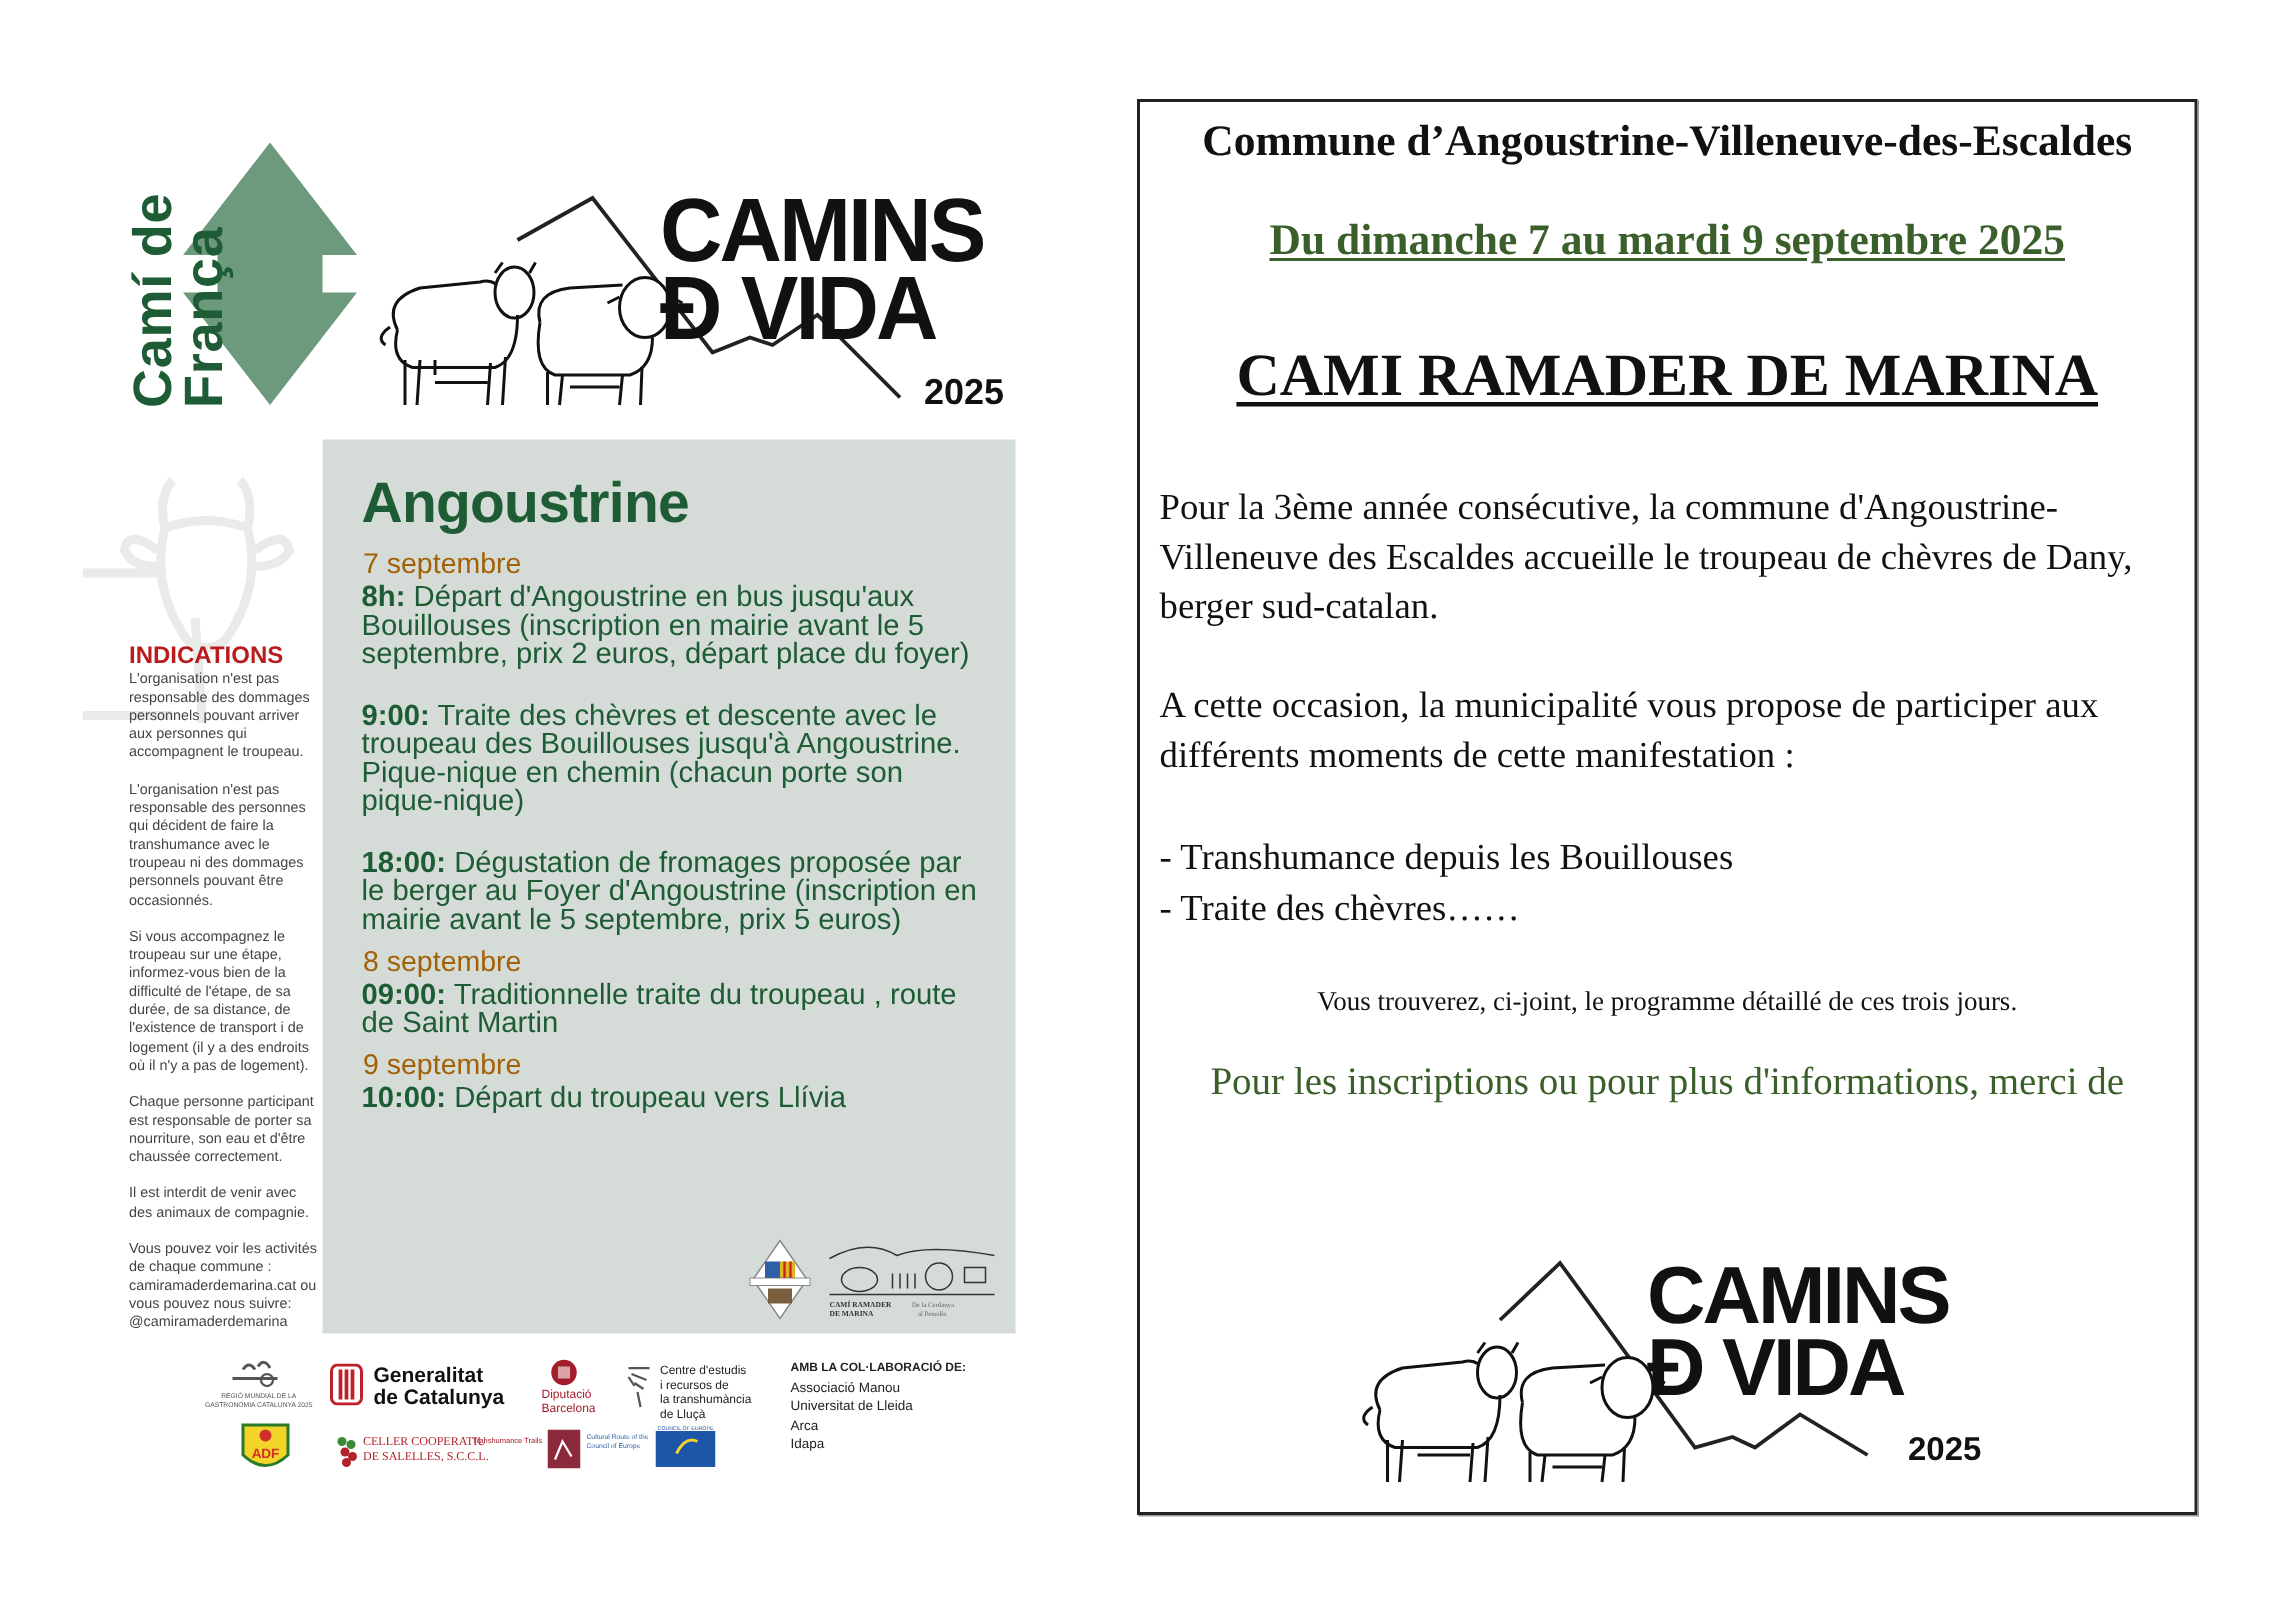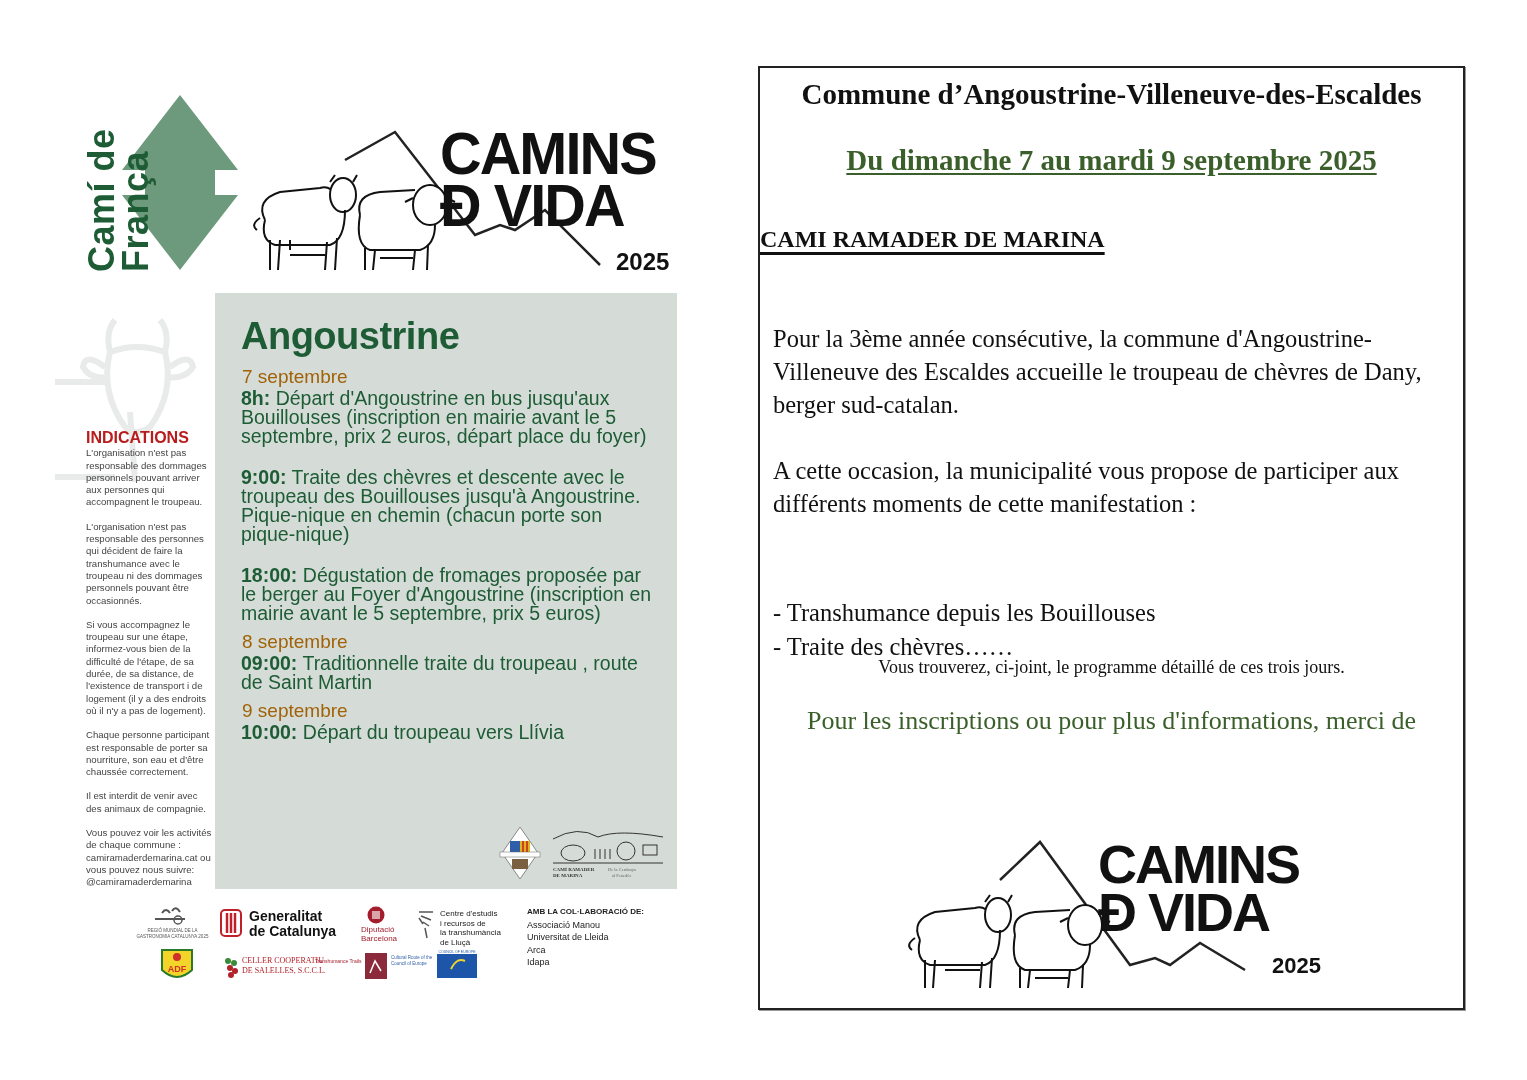--- a/index.html
+++ b/index.html
@@ -38,24 +38,24 @@
   .centre-text { position:absolute; left:305px; top:6px; font-size:8px; color:#222; line-height:9.5px; }
   .amb { position:absolute; left:392px; top:2px; font-size:9px; color:#222; line-height:12.5px; }
   .amb b { font-size:8px; }
   .celler-text { position:absolute; left:107px; top:53px; font-size:8px; color:#b2222a; line-height:10px; font-family:"Liberation Serif", serif; }
   .trans-text { position:absolute; left:180px; top:55px; font-size:5px; color:#a31d2c; }
 
   
   #notice-box { position:absolute; left:758px; top:66px; width:707px; height:944px; border:2px solid #222; box-sizing:border-box; box-shadow:1px 1px 0 #999; font-family:"Liberation Serif", serif; color:#111; }
   .commune { position:absolute; left:0; width:100%; top:10px; text-align:center; font-weight:bold; font-size:29px; }
   .dates { position:absolute; left:0; width:100%; top:76px; text-align:center; font-weight:bold; font-size:29px; color:#3b5f2a; text-decoration:underline; text-underline-offset:3px; }
-  .cami-title { position:absolute; left:0; width:100%; top:158px; font-weight:bold; font-size:24px; text-decoration:underline; text-underline-offset:5px; text-decoration-thickness:3px; }
+  .cami-title { position:absolute; left:0; width:100%; top:158px; text-align:center; font-weight:bold; font-size:40px; text-decoration:underline; text-underline-offset:5px; text-decoration-thickness:3px; }
   .body-text { position:absolute; left:13px; top:254px; width:705px; font-size:24.5px; line-height:33px; }
   .body-text p { margin:0 0 33px 0; }
-  .activities { position:absolute; left:13px; top:487px; font-size:24.5px; line-height:34px;margin-top:41px; }
+  .activities { position:absolute; left:13px; top:487px; font-size:24.5px; line-height:34px; }
   .activities div { white-space:nowrap; }
   .program-note { position:absolute; left:0; width:100%; top:589px; text-align:center; font-size:18px; }
   .contact { position:absolute; left:0; width:100%; top:636px; text-align:center; font-size:26px; line-height:33px; color:#3b5f2a; }
   .bottom-logo { position:absolute; left:140px; top:772px; width:440px; height:150px; }
   .bottom-title { position:absolute; left:338px; top:772px; font-weight:bold; font-size:54px; line-height:48px; color:#111; font-family:"Liberation Sans", sans-serif; letter-spacing:-2px; }
   .bottom-year { position:absolute; left:512px; top:885px; font-weight:bold; font-size:22px; color:#111; font-family:"Liberation Sans", sans-serif; }
 </style>
 </head>
 <body>
 

